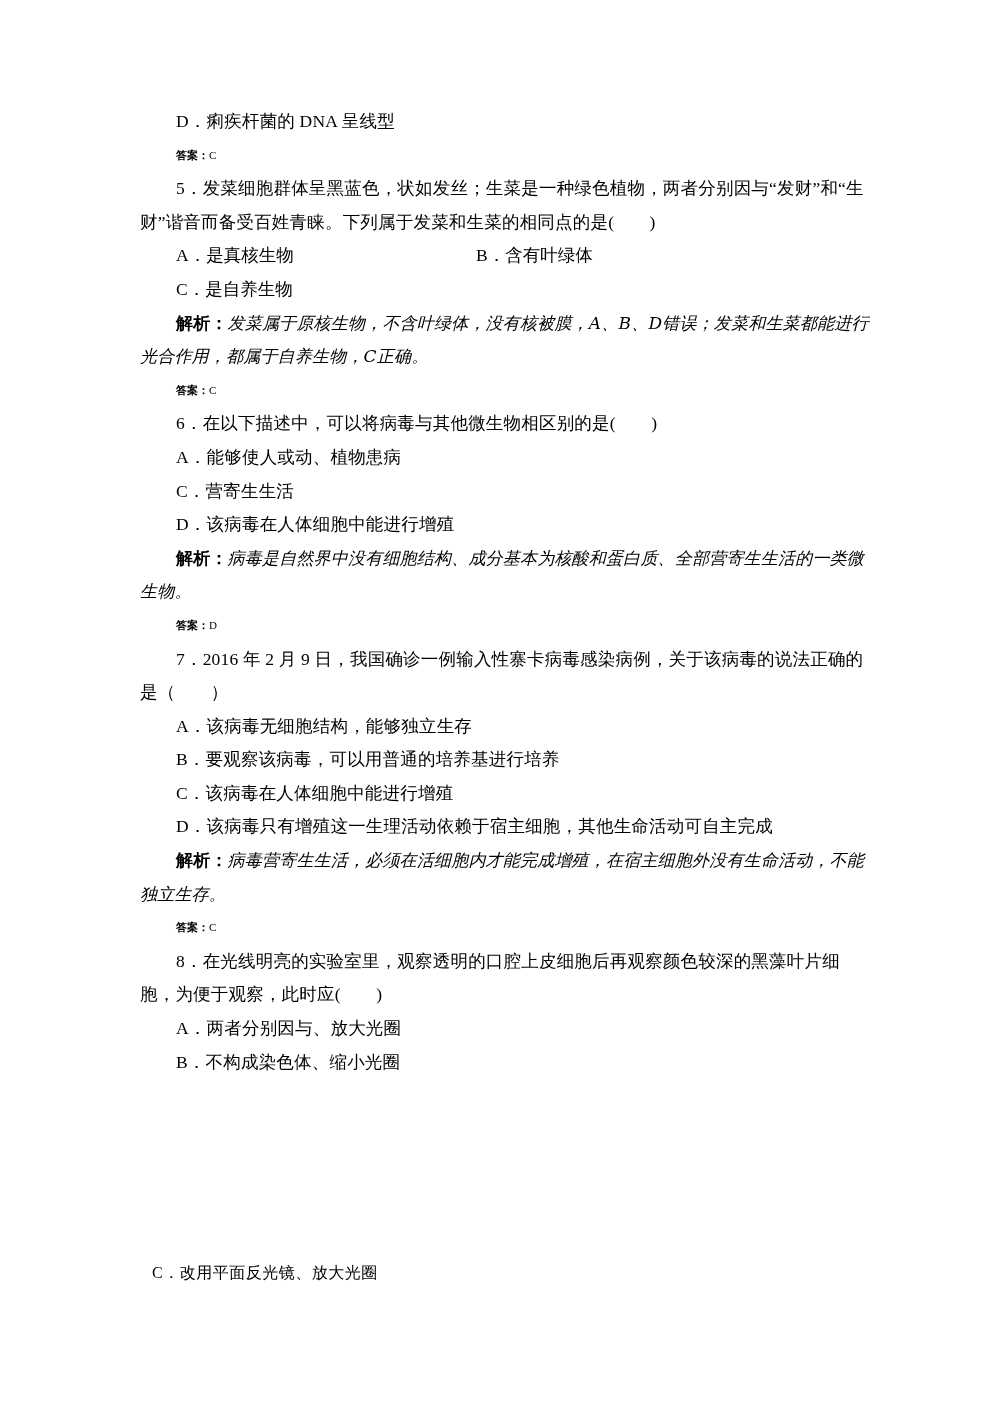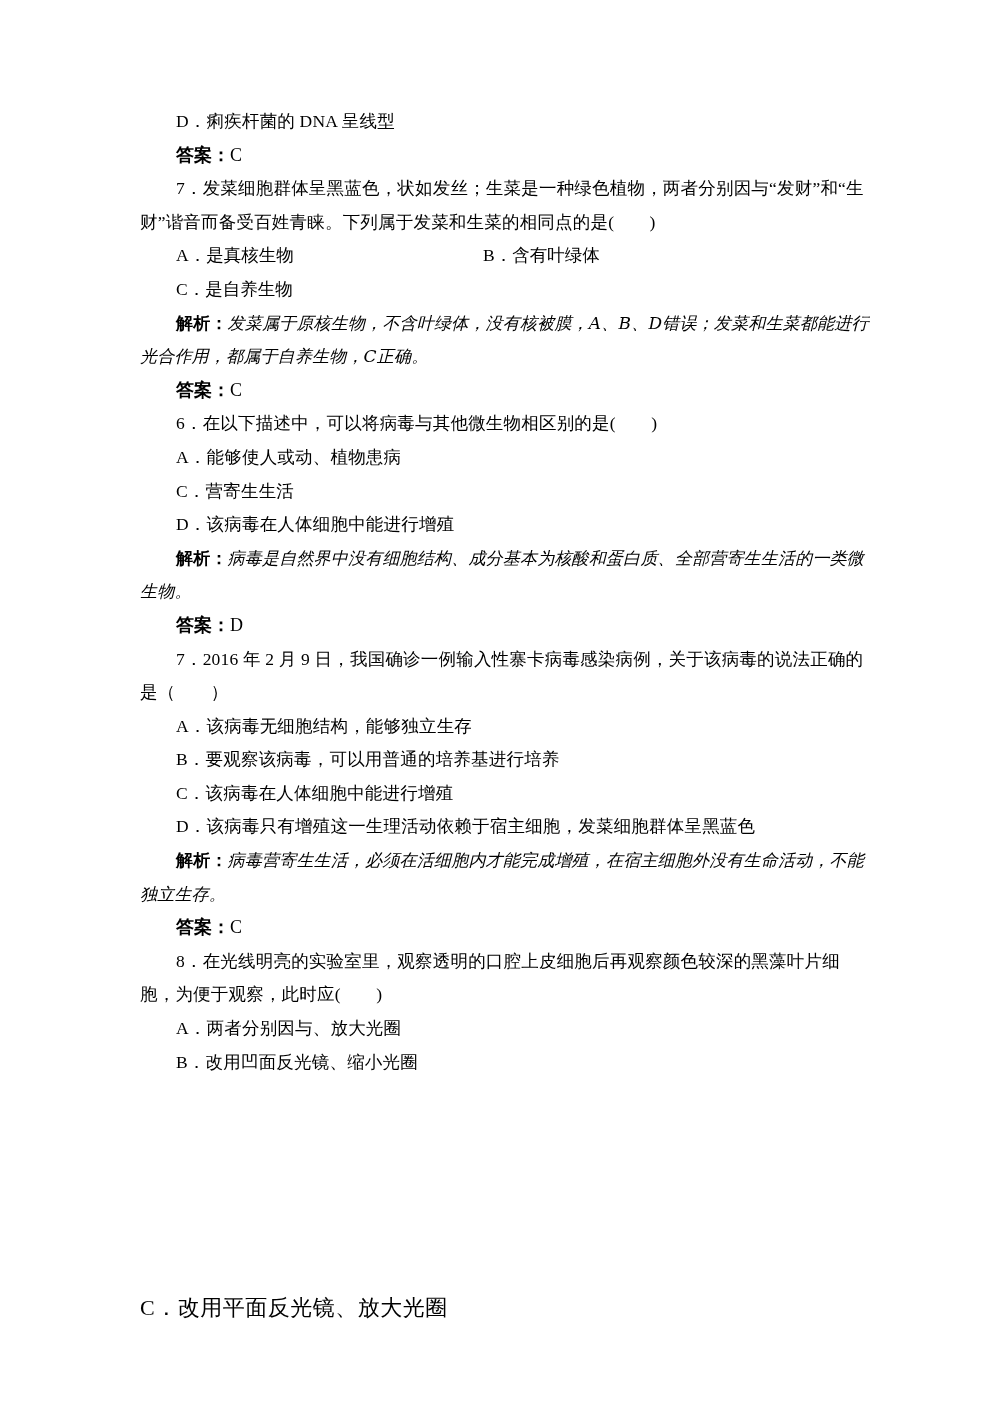--- a/index.html
+++ b/index.html
@@ -46,54 +46,52 @@
     font-weight: bold;
     font-style: normal;
     font-family: "Liberation Serif", serif;
   }
   .opt-row {
     display: flex;
     font-size: 17.5px;
     line-height: 33.6px;
     text-indent: 0;
     padding-left: 36px;
-    gap: 7px;
   }
   .opt-a { width: 300px; }
   .opt-b { width: 300px; }
   .ans {
-    font-size: 18px;
+    font-size: 11px;
     line-height: 33.6px;
     text-indent: 36px;
   }
   .ans b {
     font-weight: bold;
   }
   .lastline {
     position: absolute;
-    left: 140px;
+    left: 152px;
     width: 760px;
-    font-size: 22px;
+    font-size: 16px;
     line-height: 30px;
     letter-spacing: 0.5px;
-    margin-top: 35px;
   }
 </style>
 </head>
 <body>
 
 <div class="page">
   <div class="content">
 
     <div class="line indent">D．痢疾杆菌的 DNA 呈线型</div>
 
 
     <div class="ans"><b>答案：</b><span>C</span></div>
 
-    <div class="line indent">7．发菜细胞群体呈黑蓝色，状如发丝；生菜是一种绿色植物，两者分别因与“发财”和“生财”谐音而备受百姓青睐。下列属于发菜和生菜的相同点的是(　　)</div>
+    <div class="line indent">5．发菜细胞群体呈黑蓝色，状如发丝；生菜是一种绿色植物，两者分别因与“发财”和“生财”谐音而备受百姓青睐。下列属于发菜和生菜的相同点的是(　　)</div>
 
     <div class="opt-row">
       <span class="opt-a">A．是真核生物</span>
       <span class="opt-b">B．含有叶绿体</span>
     </div>
     <div class="opt-row">
       <span class="opt-a">C．是自养生物</span>
     </div>
 
     <div class="line indent kaiti"><span class="bold">解析：</span><span>发菜属于原核生物，不含叶绿体，没有核被膜，A、B、D错误；发菜和生菜都能进行光合作用，都属于自养生物，C正确。</span></div>
@@ -106,26 +104,26 @@
     <div class="line indent">D．该病毒在人体细胞中能进行增殖</div>
 
     <div class="line indent kaiti"><span class="bold">解析：</span><span>病毒是自然界中没有细胞结构、成分基本为核酸和蛋白质、全部营寄生生活的一类微生物。</span></div>
 
     <div class="ans"><b>答案：</b><span>D</span></div>
 
     <div class="line indent">7．2016 年 2 月 9 日，我国确诊一例输入性寨卡病毒感染病例，关于该病毒的说法正确的是（　　）</div>
     <div class="line indent">A．该病毒无细胞结构，能够独立生存</div>
     <div class="line indent">B．要观察该病毒，可以用普通的培养基进行培养</div>
     <div class="line indent">C．该病毒在人体细胞中能进行增殖</div>
-    <div class="line indent">D．该病毒只有增殖这一生理活动依赖于宿主细胞，发菜细胞群体呈黑蓝色</div>
+    <div class="line indent">D．该病毒只有增殖这一生理活动依赖于宿主细胞，其他生命活动可自主完成</div>
 
     <div class="line indent kaiti"><span class="bold">解析：</span><span>病毒营寄生生活，必须在活细胞内才能完成增殖，在宿主细胞外没有生命活动，不能独立生存。</span></div>
 
     <div class="ans"><b>答案：</b><span>C</span></div>
 
     <div class="line indent">8．在光线明亮的实验室里，观察透明的口腔上皮细胞后再观察颜色较深的黑藻叶片细胞，为便于观察，此时应(　　)</div>
     <div class="line indent">A．两者分别因与、放大光圈</div>
-    <div class="line indent">B．改用凹面反光镜、缩小光圈</div>
+    <div class="line indent">B．不构成染色体、缩小光圈</div>
 
   </div>
 
   <div class="lastline" style="top: 1258px;">C．改用平面反光镜、放大光圈</div>
 </div>
 
 </body></html>

